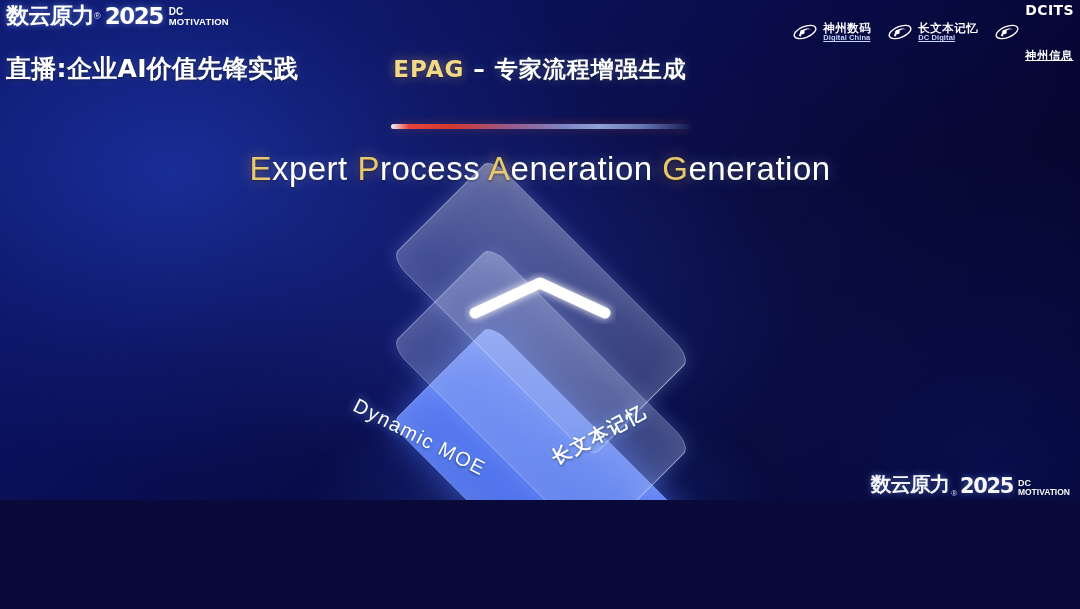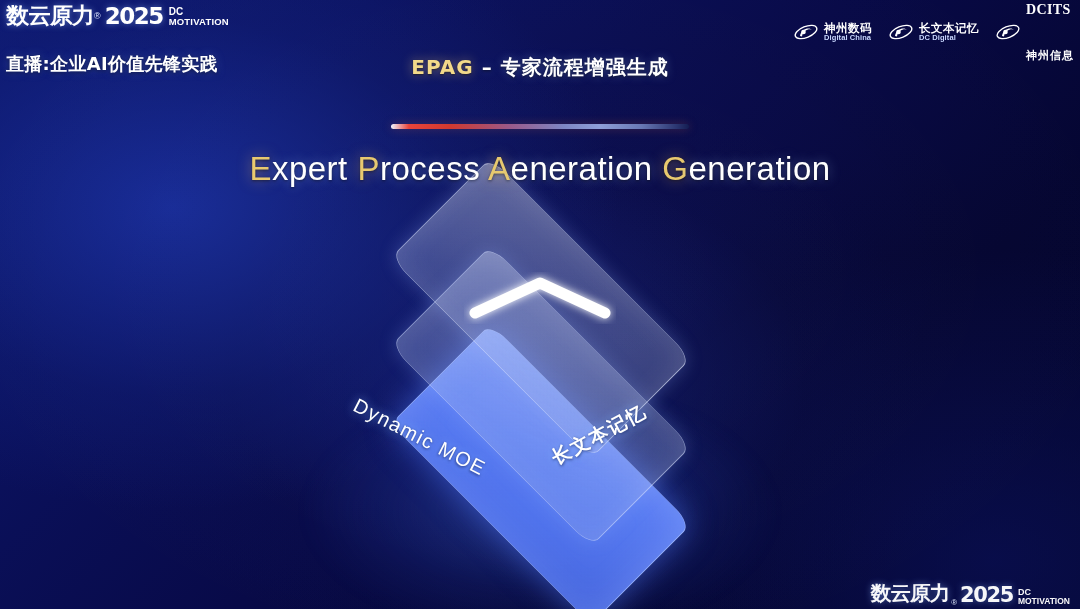--- a/index.html
+++ b/index.html
@@ -4,21 +4,21 @@
 <title>EPAG Slide</title>
 <style>
   html,body{margin:0;padding:0;}
   body{
     width:1080px;height:609px;overflow:hidden;
     background:#0a0a3a;
     font-family:"Liberation Sans","DejaVu Sans",sans-serif;
     -webkit-font-smoothing:antialiased;
   }
   .stage{
-    position:relative;width:1080px;height:609px;overflow:hidden;
+    position:relative;width:1080px;height:500px;overflow:hidden;
     background:
       radial-gradient(ellipse 620px 420px at 16% 34%, rgba(26,48,160,0.85) 0%, rgba(16,30,120,0.45) 45%, rgba(8,12,70,0) 72%),
       radial-gradient(ellipse 520px 380px at 48% 62%, rgba(24,40,140,0.55) 0%, rgba(10,16,78,0.18) 55%, rgba(6,8,54,0) 78%),
       radial-gradient(ellipse 700px 520px at 92% 92%, rgba(10,16,86,0.7) 0%, rgba(5,6,46,0.2) 60%, rgba(4,5,40,0) 80%),
       linear-gradient(135deg,#0f1a72 0%,#0b1260 22%,#080a48 50%,#050632 74%,#04052a 100%);
   }
   .stage::after{
     content:"";position:absolute;inset:0;pointer-events:none;
     background:radial-gradient(ellipse 900px 600px at 50% 45%, rgba(255,255,255,0.02) 0%, rgba(0,0,0,0) 70%);
   }
@@ -39,40 +39,40 @@
     font-size:23px;font-weight:bold;color:#ffffff;letter-spacing:-1.5px;margin-left:1px;
     font-family:"DejaVu Sans","Liberation Sans",sans-serif;
     text-shadow:0 0 6px rgba(150,190,255,0.5);
   }
   .hdr-brand .dcblk{display:flex;flex-direction:column;line-height:1;margin-left:3px;margin-top:1px;}
   .hdr-brand .dc{font-size:10px;font-weight:bold;color:#ffffff;letter-spacing:0px;}
   .hdr-brand .mot{font-size:9.5px;font-weight:bold;color:#ffffff;letter-spacing:0.2px;}
 
   .hdr-sub{
     position:absolute;left:6px;top:52px;z-index:40;
-    font-size:18px;font-weight:bold;color:#ffffff;letter-spacing:0.3px;
+    font-size:25px;font-weight:bold;color:#ffffff;letter-spacing:0.3px;
     font-family:"DejaVu Sans","Liberation Sans",sans-serif;
     text-shadow:0 1px 4px rgba(0,0,0,0.55),0 0 10px rgba(130,170,255,0.35);
   }
 
   
   .logos{position:absolute;right:6px;top:3px;display:flex;align-items:center;gap:16px;z-index:40;}
   .logo{display:flex;align-items:center;gap:5px;}
   .logo .mark{width:26px;height:22px;flex:0 0 26px;}
   .logo .txt{display:flex;flex-direction:column;line-height:1.05;}
   .logo .t1{font-size:11.5px;font-weight:bold;color:#ffffff;letter-spacing:0.5px;
             font-family:"DejaVu Sans","Liberation Sans",sans-serif;}
-  .logo .t1.lat{font-size:14px;letter-spacing:0.4px;font-family:Liberation Serif, serif;}
-  .logo .t2{font-size:7.5px;font-weight:bold;color:#c9d8ff;letter-spacing:0.1px;}
+  .logo .t1.lat{font-size:14px;letter-spacing:0.4px;}
+  .logo .t2{font-size:7.5px;font-weight:bold;color:#c9d8ff;letter-spacing:0.1px;text-decoration:underline;}
   .logo .t2.cn{font-size:11px;color:#ffffff;letter-spacing:1px;margin-top:32px;}
 
   
   .title-main{
     position:absolute;left:0;right:0;top:54px;text-align:center;z-index:30;
-    font-size:20px;font-weight:bold;letter-spacing:1px;
+    font-size:23px;font-weight:bold;letter-spacing:1px;
     font-family:"DejaVu Sans","Liberation Sans",sans-serif;
   }
   .title-main .gold{
     color:#f2d98a;
     text-shadow:0 0 12px rgba(255,214,120,0.45),0 1px 2px rgba(0,0,0,0.6);
   }
   .title-main .wht{
     color:#ffffff;
     text-shadow:0 0 10px rgba(160,200,255,0.35),0 1px 3px rgba(0,0,0,0.6);
   }

